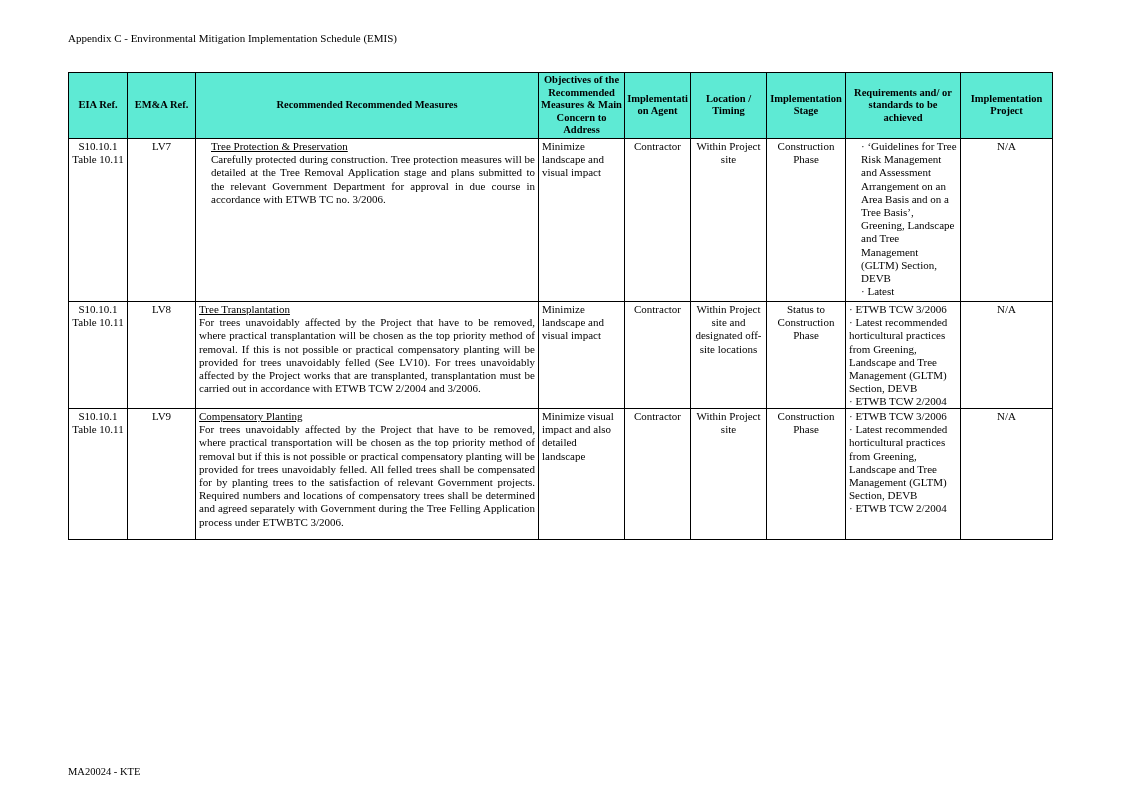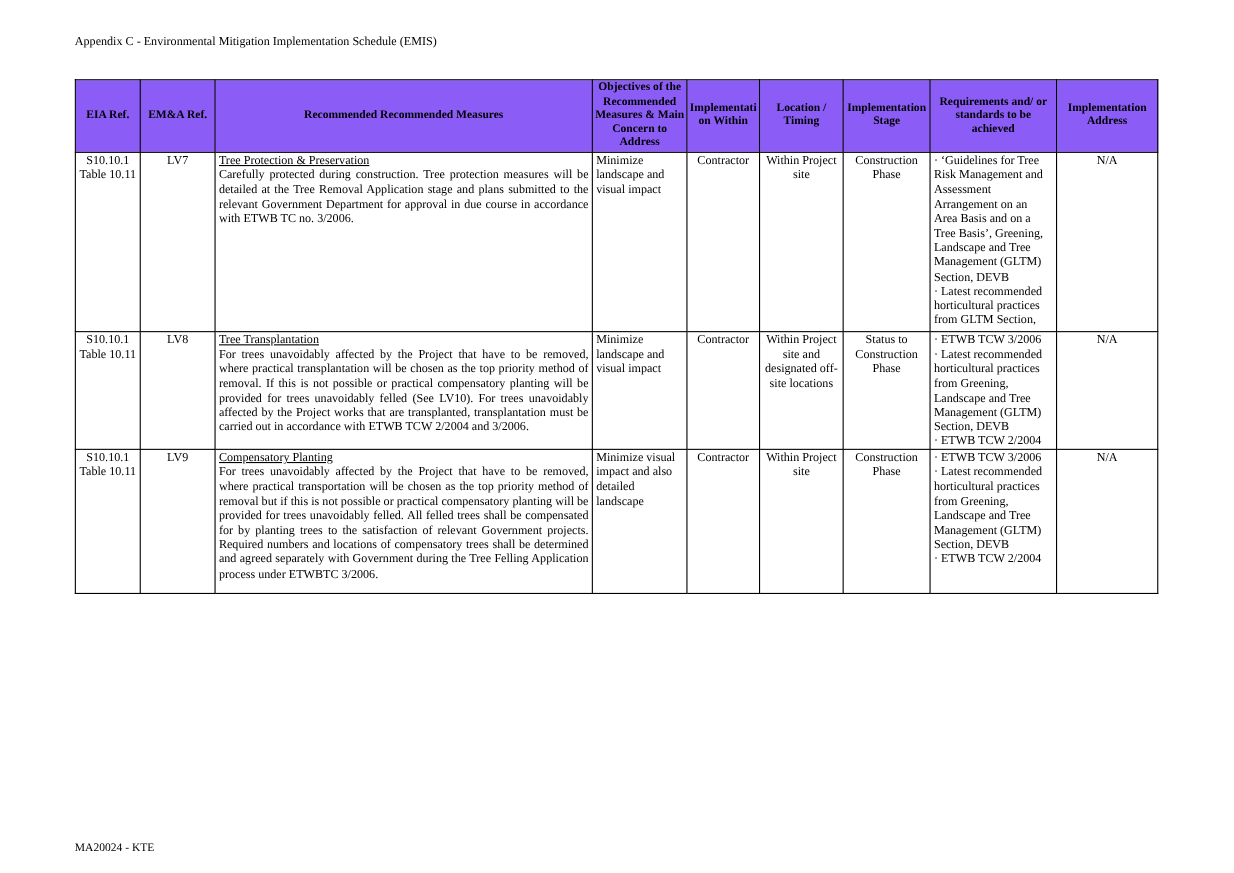--- a/index.html
+++ b/index.html
@@ -11,37 +11,37 @@
   .header-note {
     position:absolute; left:68px; top:32px;
     font-size:11px; line-height:13px;
   }
   table.emis {
     position:absolute; left:68px; top:72px; width:984px;
     border-collapse:collapse; table-layout:fixed;
   }
   .emis th, .emis td { border:1px solid #000; vertical-align:top; }
   .emis thead th {
-    background:#8b5cf6;
+    background:#5eead4;
     vertical-align:middle; text-align:center;
     font-weight:bold; font-size:10.5px; line-height:12.6px;
     padding:1px 2px; height:61px;
   }
   th.break-word { overflow-wrap:anywhere; }
   .emis td {
     font-size:11px; line-height:13.2px;
     padding:1px 3px;
   }
   .c-center { text-align:center; }
   .c-left   { text-align:left; }
   .pre      { white-space:pre-line; }
   .m-title  { text-decoration:underline; }
   .m-body   { text-align:justify; }
   .clip     { overflow:hidden; }
-  .clip-r1  { height:160px; }
+  .clip-r1  { height:160px;margin-left:12px; }
   .clip-r2  { height:104px; }
   .clip-r3  { height:128px; }
   .req-item { margin:0; }
   .footer-left   { position:absolute; left:68px;  top:766px; font-size:10.5px; }
   .footer-center { position:absolute; left:0; top:750px; width:1122px; text-align:center; font-size:10.5px; }
   .footer-right  { position:absolute; left:0; top:750px; width:1052px; text-align:right; font-size:10.5px; }
 </style>
 </head>
 <body>
 
@@ -60,25 +60,25 @@
       <col style="width:79px">
         <col style="width:115px">
         <col style="width:92px">
     </colgroup>
     <thead>
       <tr>
         <th>EIA Ref.</th>
         <th>EM&amp;A Ref.</th>
         <th>Recommended Recommended Measures</th>
         <th>Objectives of the Recommended Measures &amp; Main Concern to Address</th>
-        <th class="break-word">Implementation Within</th>
+        <th class="break-word">Implementation Agent</th>
         <th>Location / Timing</th>
         <th>Implementation Stage</th>
         <th>Requirements and/ or standards to be achieved</th>
-        <th>Implementation Address</th>
+        <th>Implementation Project</th>
       </tr>
     </thead>
     <tbody>
       <tr>
         <td class="c-center pre">S10.10.1
 Table 10.11</td>
         <td class="c-center">LV7</td>
         <td class="c-left">
           <div class="clip clip-r1">
             <div class="m-title">Tree Protection &amp; Preservation</div>

